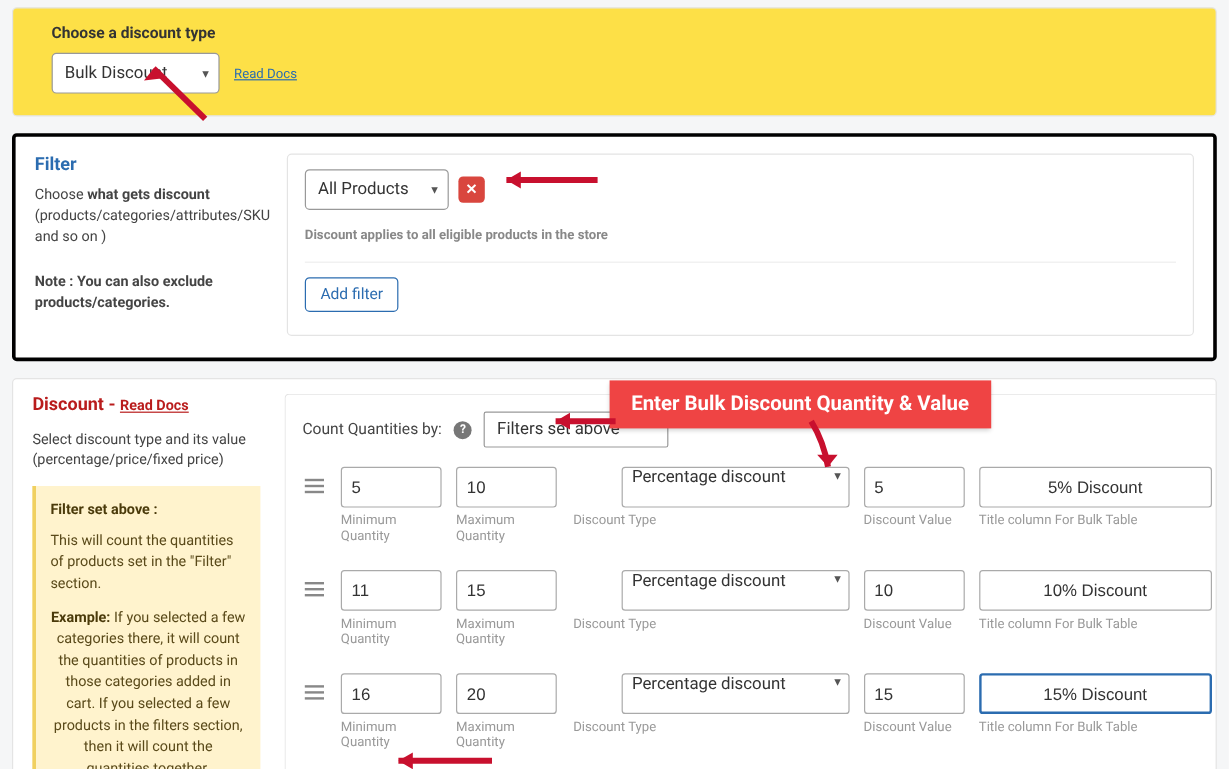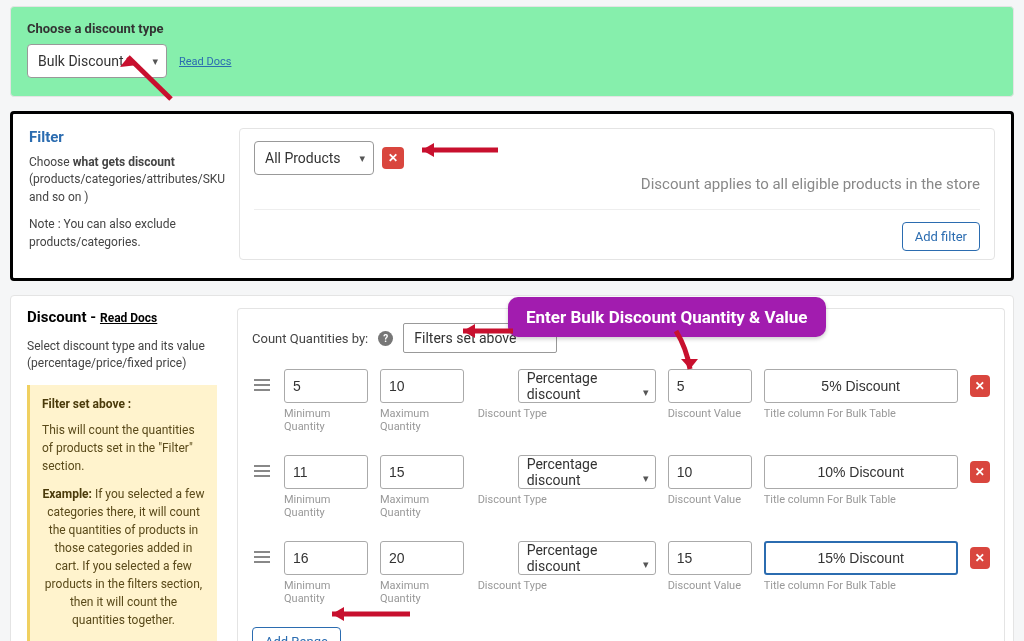--- a/index.html
+++ b/index.html
@@ -5,25 +5,25 @@
   * { box-sizing: border-box; }
   body {
     margin: 0;
     font-family: -apple-system, BlinkMacSystemFont, "Segoe UI", Roboto, "Helvetica Neue", Arial, sans-serif;
     font-size: 13px;
     color: #333;
     background: #f5f6f7;
     width: 1024px;
   }
   .panel {
-    background: #86efac;
+    background: #fde047;
     border: 1px solid #e4e4e4;
     border-radius: 4px;
     margin: 6px 10px 14px;
-    padding: 14px 16px 18px;
+    padding: 14px 32px 18px;
   }
   .section-label {
     font-size: 13px;
     font-weight: 700;
     color: #333;
     margin-bottom: 8px;
   }
   .select-like {
     display: inline-flex;
     align-items: center;
@@ -59,43 +59,43 @@
     gap: 20px;
   }
   .side-col { width: 190px; flex-shrink: 0; }
   .side-col h3 {
     margin: 0 0 8px 0;
     font-size: 15px;
     color: #2b6cb0;
     font-weight: 700;
   }
   .side-col p { margin: 2px 0 8px; font-size: 12px; color: #444; line-height: 1.45; }
-  .side-col .note { margin-top: 10px; }
-  .main-col { flex: 1; border: 1px solid #e4e4e4; border-radius: 4px; padding: 12px 14px 8px; position:relative;text-align:right; }
+  .side-col .note { margin-top: 20px; font-weight: bold; }
+  .main-col { flex: 1; border: 1px solid #e4e4e4; border-radius: 4px; padding: 12px 14px 19px; position:relative; }
   .hr { border:0; border-top:1px solid #eee; margin: 16px 0 12px; }
   .del-btn {
     display:inline-flex; align-items:center; justify-content:center;
     width: 22px; height:22px; background:#d9463e; color:#fff; border-radius:4px;
     font-weight:700; font-size:12px; cursor:pointer;
   }
-  .helper-text { font-size: 15px; color: #888; margin-top: 0; }
+  .helper-text { font-size: 11px; color: #888; margin-top: 14px; font-weight: bold; }
   .add-filter-btn, .add-range-btn {
     display:inline-block;
     border:1px solid #2b6cb0; color:#2b6cb0; background:#fff;
     border-radius:4px; padding:6px 12px; font-size:13px; cursor:pointer;
   }
   
   .panel-discount {
     background:#fff; border:1px solid #e4e4e4; border-radius:4px;
     margin: 0 10px 0; padding: 12px 16px 0; display:flex; gap:20px;
     position:relative;
     overflow:hidden;
   }
   .discount-side { width:190px; flex-shrink:0; }
-  .discount-side h3 { margin:0 0 10px 0; font-size:15px; color:#000000; font-weight:700; }
+  .discount-side h3 { margin:0 0 10px 0; font-size:15px; color:#b91c1c; font-weight:700; }
   .discount-side h3 .rd { font-size:12px; text-decoration:underline; }
   .info-box {
     background:#fff3cd; border-left:3px solid #f0d060; padding:10px 12px 8px;
     font-size:12px; color:#5a4a1a; line-height:1.5; margin-top:12px;
   }
   .info-box b { color:#4a3a0a; }
   .discount-main {
     flex:1; border:1px solid #e4e4e4; border-radius:4px 4px 0 0;
     padding: 14px 14px 12px; border-bottom:none;
   }
@@ -105,31 +105,31 @@
   .count-select { border:1px solid #999; border-radius:2px; padding:6px 40px 6px 10px; font-size:14px; position:relative; }
   .range-row { display:flex; align-items:flex-start; gap:12px; margin-bottom:22px; }
   .drag-handle { display:flex;flex-direction:column; gap:3px; padding:10px 2px 0; color:#888; cursor:grab; }
   .drag-handle .bar { width:16px; height:2px; background:#888; }
   .field-col { display:flex; flex-direction:column; }
   .field-input {
     height:34px; border:1px solid #aaa; border-radius:3px; padding:0 8px; font-size:14px; color:#333;
   }
   .field-input.small { width:84px; }
   .field-input.med { width:84px; }
-  .field-input.disctype { width:138px; padding-right:22px; position:relative; cursor:pointer;margin-left:40px;}
+  .field-input.disctype { width:190px; padding-right:22px; position:relative; cursor:pointer;margin-left:40px;}
   .field-input.val { width:84px; }
   .field-input.title { width:194px;text-align:center; }
   .field-input.active { border:2px solid #2b6cb0; padding:0 18px; height:34px; }
   .field-label { font-size:11px; color:#999; margin-top:4px; }
   .row-del { margin-top:6px; }
   
   .annot { position:absolute; pointer-events:none; }
   .tag {
-    background:#a21caf; color:#fff; font-weight:700; font-size:17px;
-    padding:10px 18px; border-radius:10px; pointer-events:none;
+    background:#ef4444; color:#fff; font-weight:700; font-size:17px;
+    padding:10px 18px; border-radius:0; pointer-events:none;
     box-shadow: 0 2px 4px rgba(0,0,0,0.2);
   }
   svg.arrow { overflow:visible; }
   svg.arrow line, svg.arrow path { stroke:#c8102e; stroke-width:5; fill:none; }
   svg.arrow polygon { fill:#c8102e; }
 </style>
 </head>
 <body>
 
 <div class="panel" style="position:relative;">

